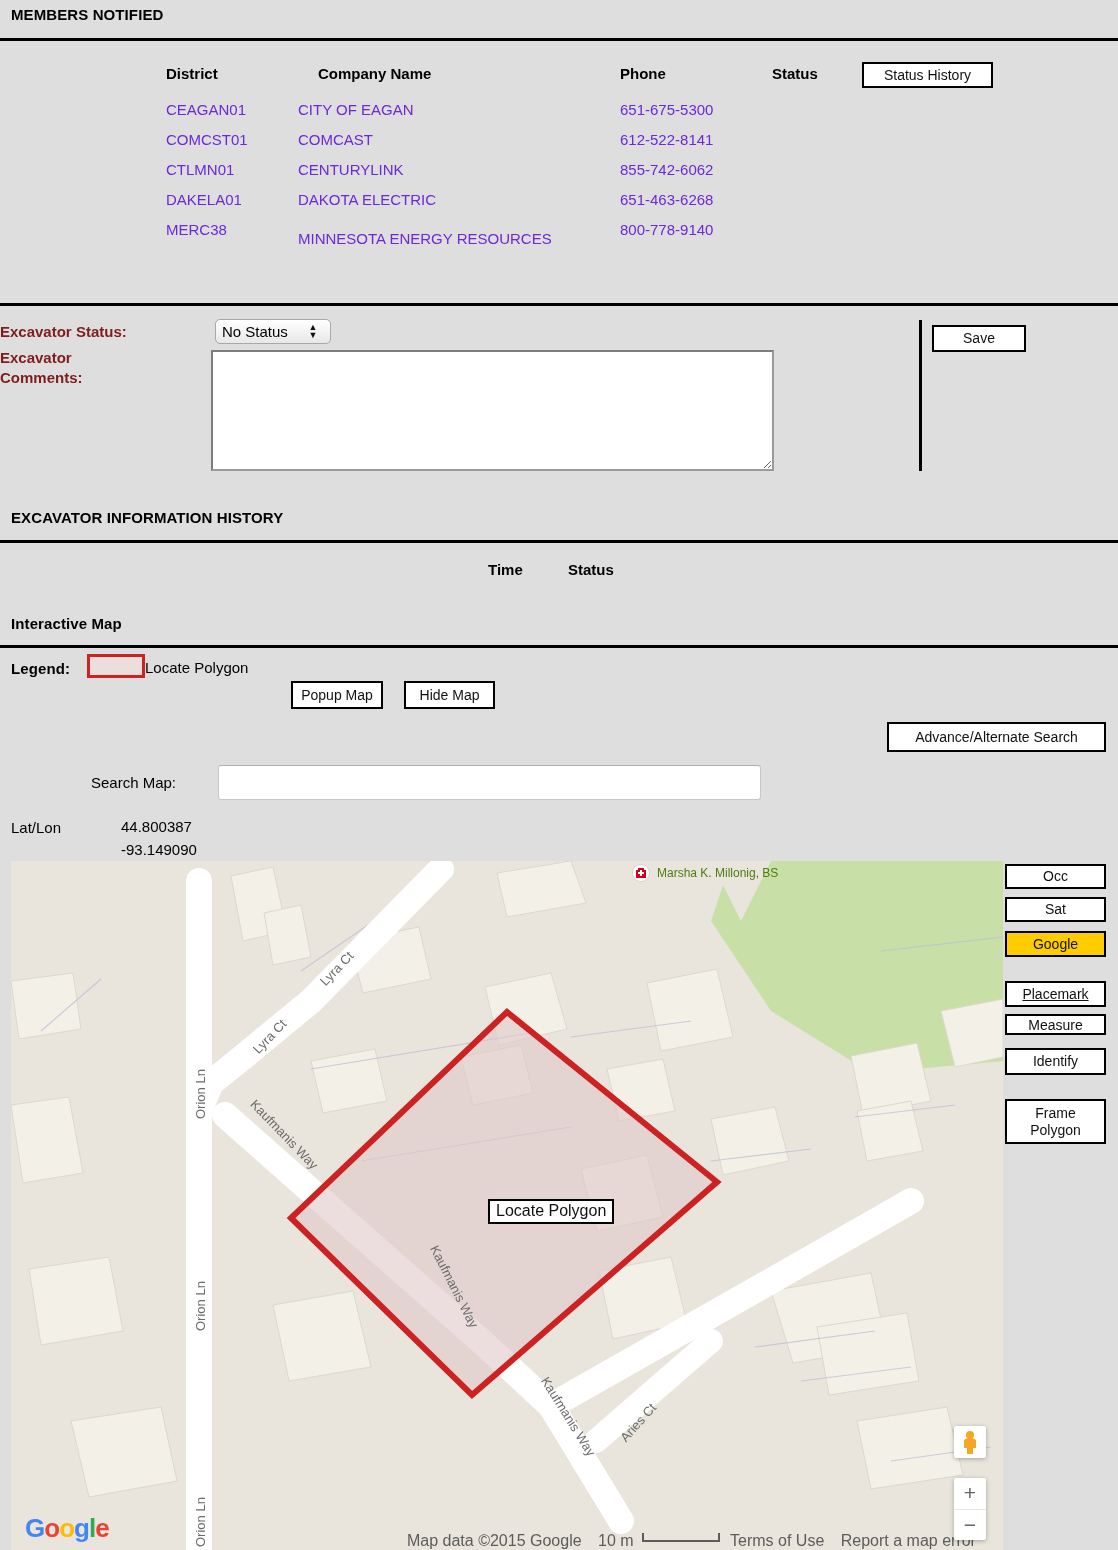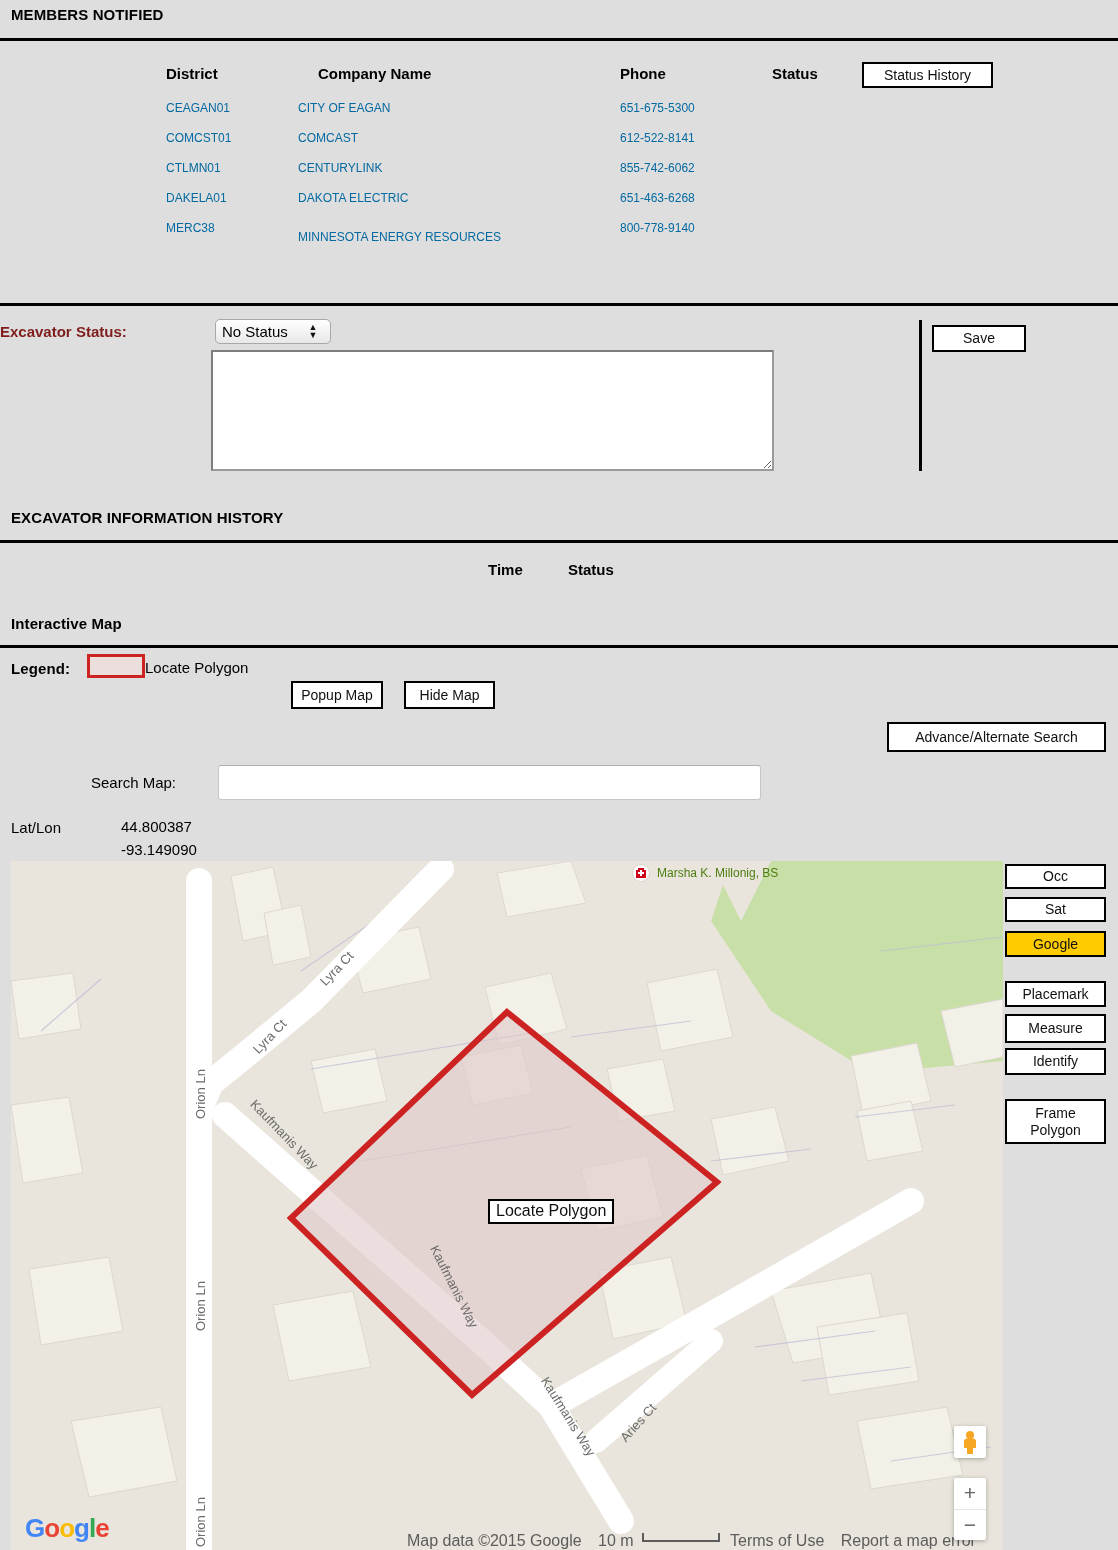--- a/index.html
+++ b/index.html
@@ -34,22 +34,22 @@
   
   .mh {
     position: absolute;
     font-size: 15px;
     font-weight: bold;
     color: #000;
     white-space: nowrap;
   }
   .mc {
     position: absolute;
-    font-size: 12px;
-    color: #0369a1;
+    font-size: 15px;
+    color: #6d28d9;
     white-space: nowrap;
   }
   .btn {
     position: absolute;
     background: #fff;
     border: 2px solid #000;
     color: #111;
     font-size: 14px;
     font-family: "Liberation Sans", sans-serif;
     text-align: center;
@@ -291,20 +291,24 @@
 
   <div class="rule" style="top:303px;"></div>
 
   <div class="lbl-right" style="left:0px; top:322px; width:193px;">Excavator Status:</div>
 
   <select class="status-select" style="left:215px; top:319px; width:116px; height:25px;">
     <option>No Status</option>
   </select>
   <span class="select-arrows" style="left:307px; top:323px; width:12px;">▲<br>▼</span>
 
+  <div class="lbl-right" style="left:0px; top:348px; width:193px;">
+    <span>Excavator</span><br>
+    <span>Comments:</span>
+  </div>
 
   <textarea class="comments" style="left: 211px; top: 350px; width: 563px; height: 121px;" placeholder=""></textarea>
 
   <div class="vdiv" style="left:919px; top:320px; height:151px;"></div>
   <button class="btn" style="left:932px; top:325px; width:94px; height:27px;">Save</button>
 
   <div class="sec-title" style="left:11px; top:509px;">EXCAVATOR INFORMATION HISTORY</div>
   <div class="rule" style="top:540px;"></div>
 
   <div class="mh" style="left:488px; top:561px;">Time</div>
@@ -428,19 +432,19 @@
     <div class="zoomctl">
       <div>+</div>
       <div>−</div>
     </div>
   </div>
 
   <button class="map-btn" style="left:1005px; top:864px; width:101px; height:25px;">Occ</button>
   <button class="map-btn" style="left:1005px; top:897px; width:101px; height:25px;">Sat</button>
   <button class="map-btn active" style="left:1005px; top:931px; width:101px; height:26px;">Google</button>
 
-  <button class="map-btn" style="left:1005px; top:981px; width:101px; height:26px;">Placemark</button>
-  <button class="map-btn" style="left:1005px; top:1014px; width:101px; height:29px;">Measure</button>
+  <button class="map-btn" style="left:1005px; top:981px; width:101px; height:26px;text-decoration:underline;">Placemark</button>
+  <button class="map-btn" style="left:1005px; top:1014px; width:101px; height:21px;">Measure</button>
   <button class="map-btn" style="left:1005px; top:1048px; width:101px; height:27px;">Identify</button>
 
   <button class="map-btn" style="left:1005px; top:1099px; width:101px; height:45px;">Frame Polygon</button>
 
 </div>
 
 </body></html>

